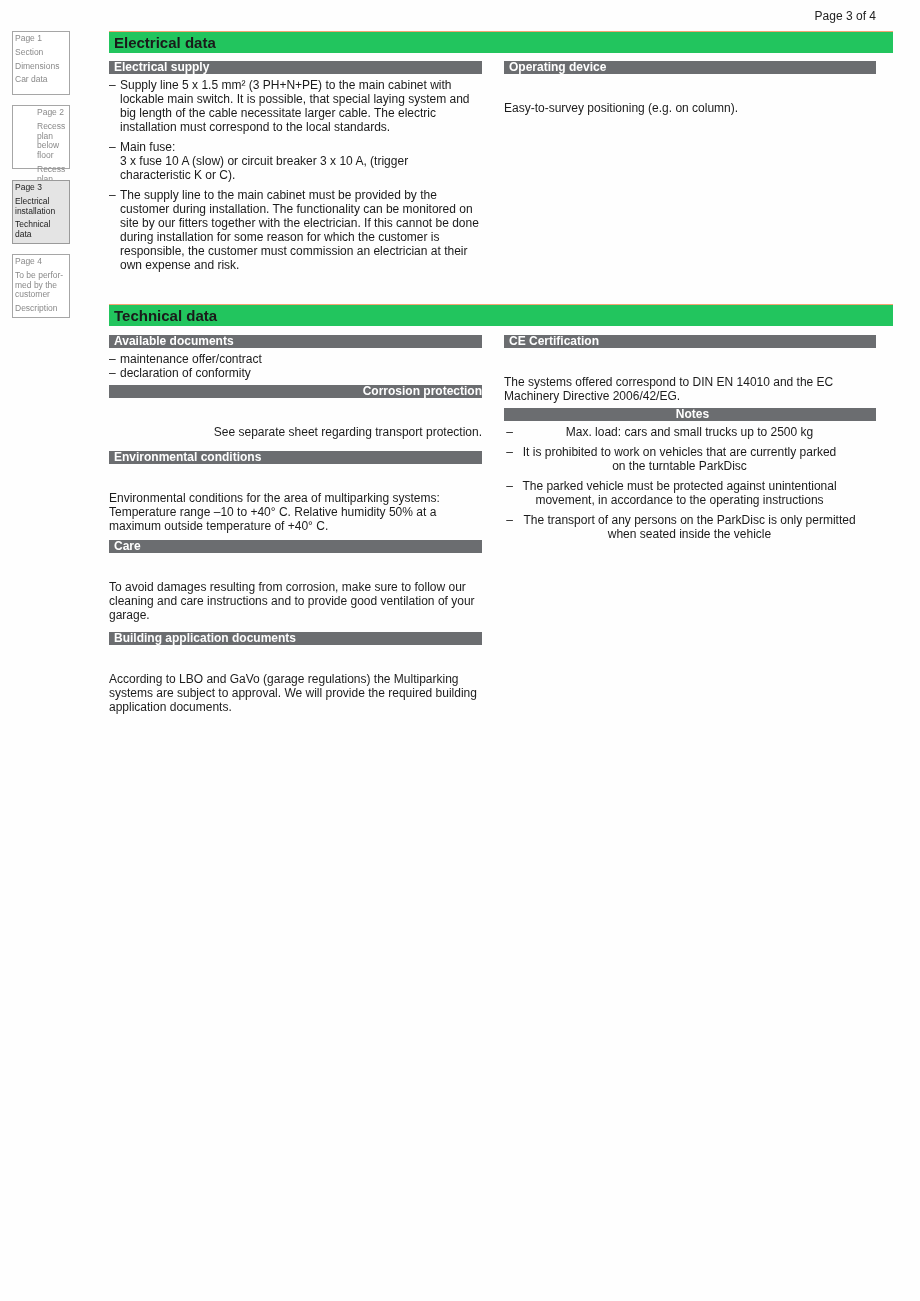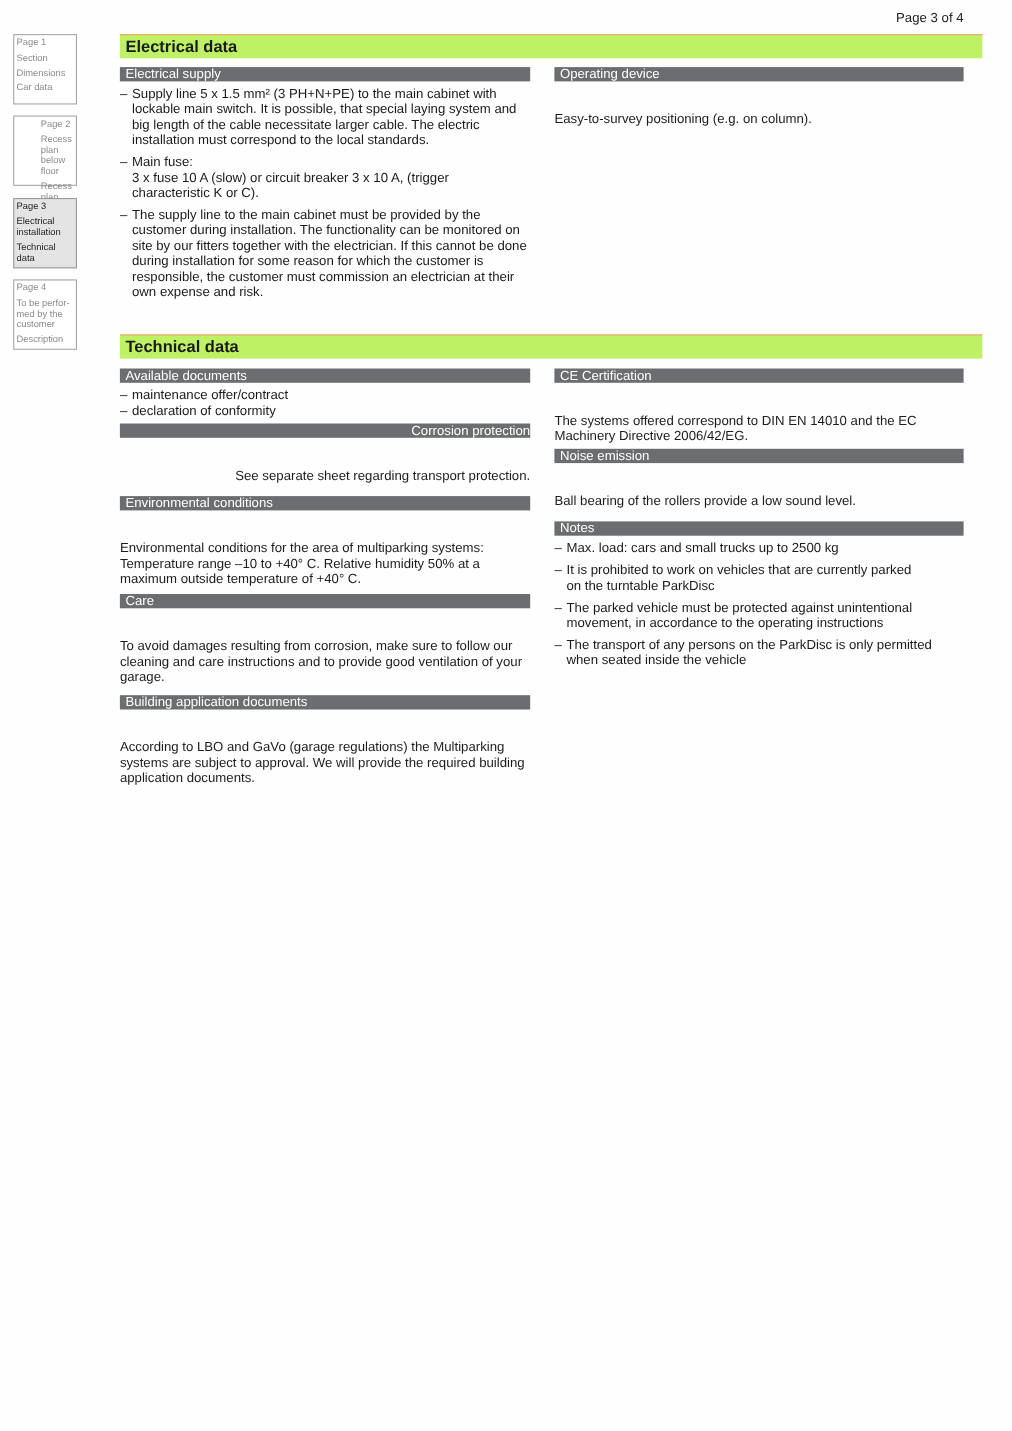--- a/index.html
+++ b/index.html
@@ -8,24 +8,24 @@
   .header-line { position: absolute; top: 8px; left: 109px; width: 767px; height: 16px; font-size: 12px; line-height: 16px; color: #222; }
   .header-line .left { position: absolute; left: 0; }
   .header-line .right { position: absolute; right: 0; }
 
   .nav { position: absolute; left: 12px; width: 58px; border: 1px solid #a6a6a6; background: #fff; padding: 2px 2px 4px 2px; font-size: 8.5px; line-height: 9.8px; color: #8a8a8a; }
   .nav.active { background: #e4e4e4; color: #222; border-color: #9a9a9a; }
   .nav .pg { margin-bottom: 4px; }
   .nav .it { margin-bottom: 4px; }
   .nav .it:last-child { margin-bottom: 0; }
 
-  .band { position: absolute; left: 109px; width: 784px; height: 22px; background: #bef264; border-top: 1px solid #f6a273; color: #1a1a1a; font-weight: bold; font-size: 15px; line-height: 21px; padding-left: 5px; }
+  .band { position: absolute; left: 109px; width: 784px; height: 22px; background: #22c55e; border-top: 1px solid #f6a273; color: #1a1a1a; font-weight: bold; font-size: 15px; line-height: 21px; padding-left: 5px; }
 
   .col { position: absolute; }
-  .sub { height: 13px; background: #6b6d70; color: #fff; font-weight: normal; font-size: 12px; line-height: 13px; padding-left: 5px; margin-bottom: 4px; }
+  .sub { height: 13px; background: #6b6d70; color: #fff; font-weight: bold; font-size: 12px; line-height: 13px; padding-left: 5px; margin-bottom: 4px; }
   .para { font-size: 12px; line-height: 14px; color: #1c1c1c; margin-top: 27px; }
   .bl { display: flex; margin-bottom: 6px; font-size: 12px; line-height: 14px; }
   .bl .dash { width: 11px; flex: none; }
   .bl .txt { flex: 1; }
   .bl.tight { margin-bottom: 0; }
   .block { margin-bottom: 10px; }
 </style>
 </head>
 <body>
 
@@ -109,25 +109,21 @@
     <div class="sub">Building application documents</div>
     <div class="para">According to LBO and GaVo (garage regulations) the Multiparking systems are subject to approval. We will provide the required building application documents.</div>
   </div>
 </div>
 
 <div class="col" style="left:504px;top:335px;width:372px;">
   <div class="block" style="margin-bottom:5px;">
     <div class="sub">CE Certification</div>
     <div class="para" style="width:330px;">The systems offered correspond to DIN EN 14010 and the EC Machinery Directive 2006/42/EG.</div>
   </div>
-  <div class="block" style="margin-bottom:12px;">
-    <div class="sub">Noise emission</div>
-    <div class="para">Ball bearing of the rollers provide a low sound level.</div>
-  </div>
-  <div class="block" style="width:360px;">
+  <div class="block" style="width:360px;text-align:center;">
     <div class="sub" style="width:372px;">Notes</div>
     <div class="bl">
       <span class="dash">–</span>
       <span class="txt">Max. load: cars and small trucks up to 2500 kg</span>
     </div>
     <div class="bl">
       <span class="dash">–</span>
       <span class="txt" style="padding-right:20px;">It is prohibited to work on vehicles that are currently parked on the turntable ParkDisc</span>
     </div>
     <div class="bl">

